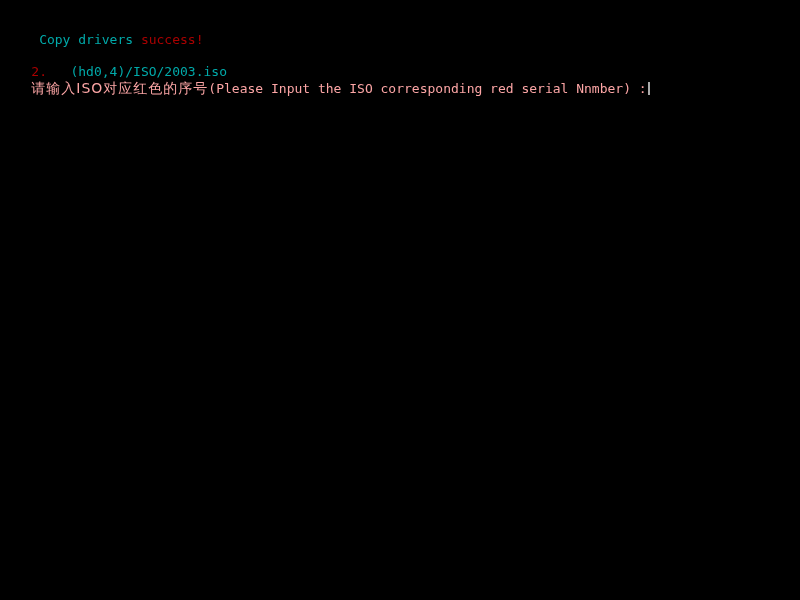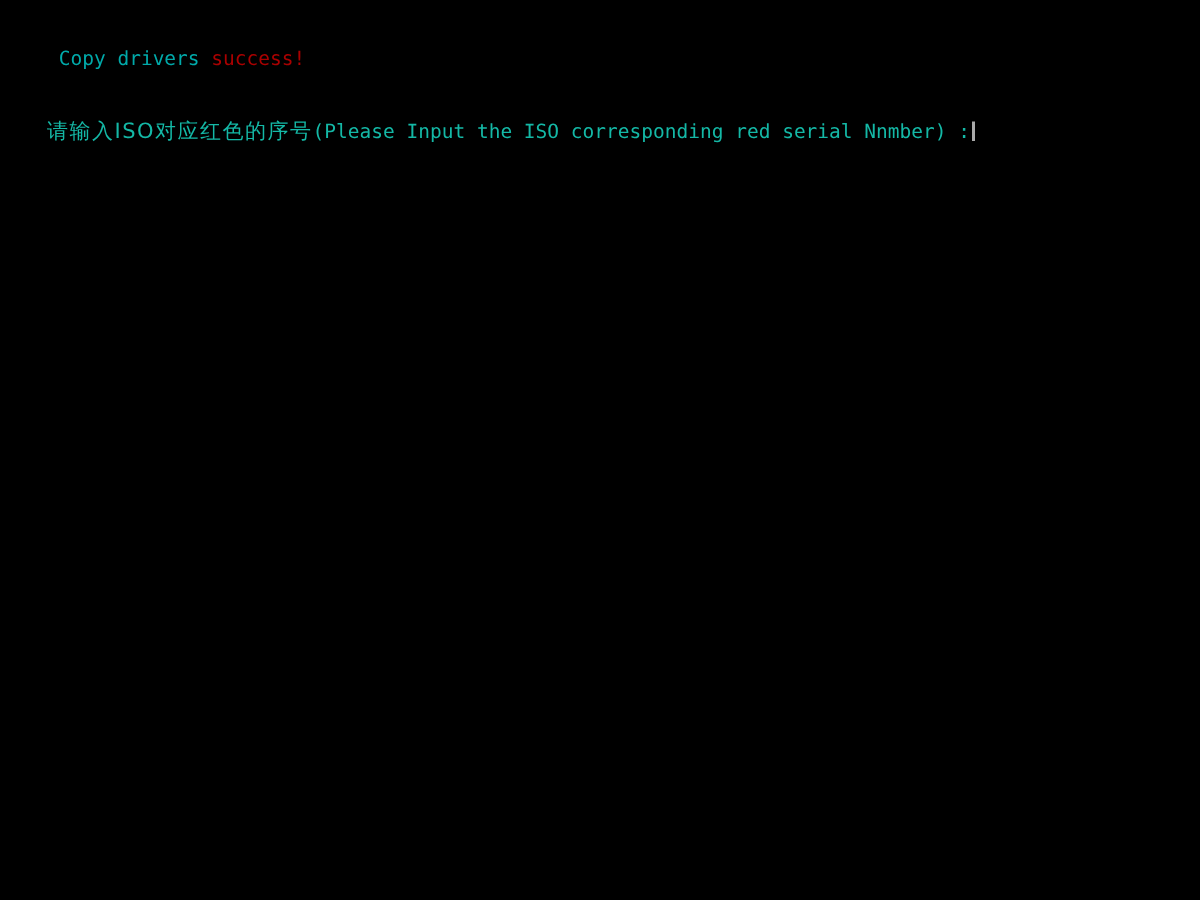--- a/index.html
+++ b/index.html
@@ -33,21 +33,21 @@
     left: 0;
     height: 16px;
     line-height: 16px;
     white-space: pre;
     font-size: 13px;
   }
 
   
   .c-cyan   { color: #00aaaa; }
   .c-red    { color: #aa0000; }
-  .c-white  { color: #14b8a6; }
+  .c-white  { color: #fca5a5; }
 
   .seg {
     white-space: pre;
     display: inline;
   }
 
   
   .cjk {
     font-family: "DejaVu Sans", "Liberation Sans", sans-serif;
     font-size: 14px;
@@ -72,18 +72,21 @@
 </head>
 <body style="background: rgb(0, 0, 0);">
 
 <div id="console-screen" style="background: rgb(0, 0, 0); line-height: 16px;">
 
   <div class="console-line" id="line-status">
     <span class="seg c-cyan"> </span><span class="seg c-cyan">Copy drivers </span><span class="seg c-red">success!</span>
   </div>
 
 
+  <div class="console-line" id="line-iso-2">
+    <span class="seg c-red">2.</span><span class="seg">   </span><span class="seg c-cyan">(hd0,4)/ISO/2003.iso</span>
+  </div>
 
   <div class="console-line" id="line-prompt">
     <span class="seg c-white cjk">请输入ISO对应红色的序号</span><span class="seg c-white">(Please Input the ISO corresponding red serial Nnmber)</span><span class="seg c-white"> :</span><span class="seg c-white"></span><span class="cursor"></span>
   </div>
 
 </div>
 
 </body></html>

